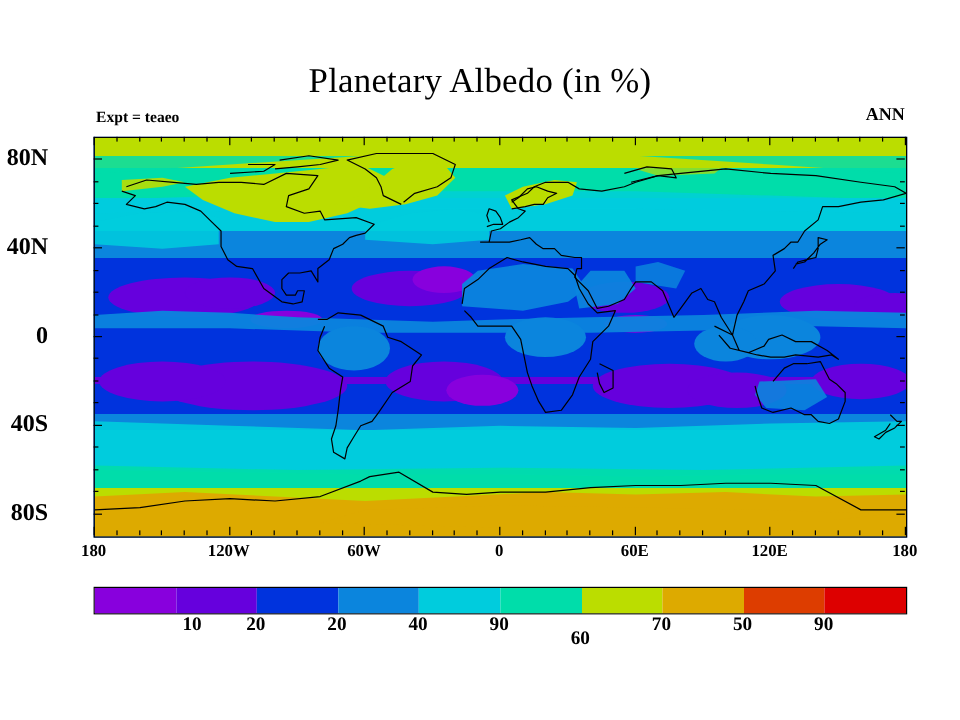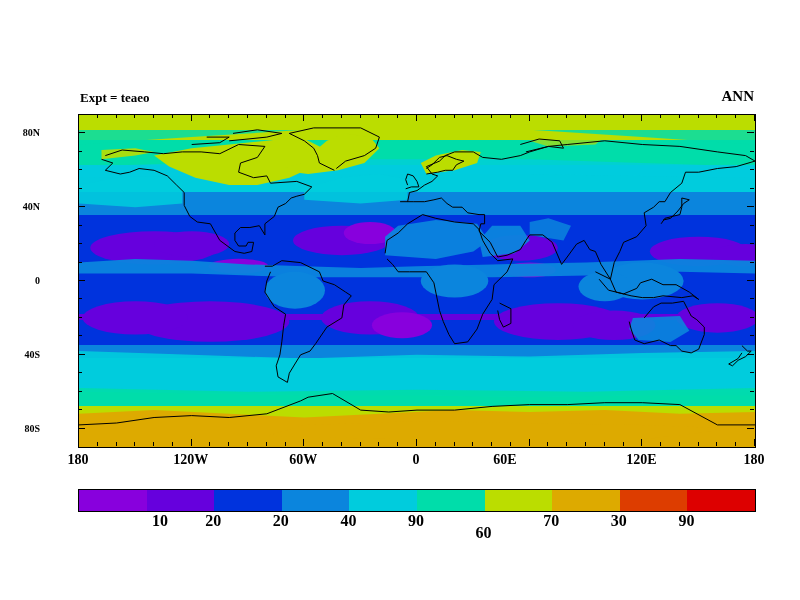--- a/index.html
+++ b/index.html
@@ -14,39 +14,40 @@
   .expt{position:absolute;left:80px;top:90px;font-size:13px;font-weight:bold;}
   .ann{position:absolute;right:46px;top:88px;font-size:15px;font-weight:bold;}
 
   
   #mapwrap{position:absolute;left:78px;top:114px;width:676px;height:332px;
            border:1px solid #000;box-sizing:content-box;background:#0b57d0;}
   #mapclip{position:absolute;inset:0;overflow:hidden;}
   #mapsvg{position:absolute;left:0;top:0;width:676px;height:332px;display:block;}
 
   
-  .ylab{position:absolute;right:760px;font-size:10px;font-weight:bold;
+  .ylab{position:absolute;right:760px;font-size:20px;font-weight:bold;
         text-align:right;white-space:nowrap;transform:translateY(-50%);}
   .xlab{position:absolute;top:452px;font-size:14px;font-weight:bold;
         transform:translateX(-50%);white-space:nowrap;}
 
   .tickN{position:absolute;background:#000;}
 
   
   #cbar{position:absolute;left:78px;top:489px;width:676px;height:21px;
         border:1px solid #000;display:flex;box-sizing:content-box;}
   #cbar div{flex:1 1 0;height:100%;}
   .cblab{position:absolute;top:512px;font-size:16px;font-weight:bold;
          transform:translateX(-50%);}
 </style>
 </head>
 <body>
 
 <div id="page">
 
+  <div class="ttl">Planetary Albedo (in %)</div>
   <div class="expt">Expt = teaeo</div>
   <div class="ann">ANN</div>
 
   <div id="mapwrap">
     <div id="mapclip">
       <svg id="mapsvg" viewBox="0 0 676 332" preserveAspectRatio="none">
           <rect x="0" y="0" width="676" height="3.3666666666666667" fill="#bbdd00" shape-rendering="crispEdges"></rect>
           <rect x="0" y="2.7666666666666666" width="676" height="3.3666666666666667" fill="#bbdd00" shape-rendering="crispEdges"></rect>
           <rect x="0" y="5.533333333333333" width="676" height="3.3666666666666667" fill="#bbdd00" shape-rendering="crispEdges"></rect>
           <rect x="0" y="8.3" width="676" height="3.3666666666666667" fill="#bbdd00" shape-rendering="crispEdges"></rect>
@@ -240,32 +241,32 @@
       <div style="background: rgb(221, 0, 0);"></div>
     </div>
 
 <div class="cblab" style="left: 160px;">10</div>
     <div class="cblab" style="left: 213.2px;">20</div>
     <div class="cblab" style="left: 280.8px;">20</div>
     <div class="cblab" style="left: 348.4px; text-align: center;">40</div>
     <div class="cblab" style="left: 416px;">90</div>
     <div class="cblab" style="left: 483.6px; margin-top: 12px;">60</div>
     <div class="cblab" style="left: 551.2px;">70</div>
-    <div class="cblab" style="left: 618.8px;">30</div>
+    <div class="cblab" style="left: 618.8px;">50</div>
     <div class="cblab" style="left: 686.4px;">90</div>
     <div class="ylab" style="top: 132.444px;">80N</div>
     <div class="ylab" style="top: 206.222px;">40N</div>
     <div class="ylab" style="top: 280px;">0</div>
     <div class="ylab" style="top: 353.778px;">40S</div>
     <div class="ylab" style="top: 427.556px;">80S</div>
     <div class="xlab" style="left: 78px;">180</div>
     <div class="xlab" style="left: 190.667px;">120W</div>
     <div class="xlab" style="left: 303.333px; text-align: right;">60W</div>
     <div class="xlab" style="left: 416px;">0</div>
-    <div class="xlab" style="left: 505px;">60E</div>
+    <div class="xlab" style="left: 529px;">60E</div>
     <div class="xlab" style="left: 641.333px;">120E</div>
     <div class="xlab" style="left: 754px;">180</div>
     <div class="tickN" style="width: 7px; height: 1px; top: 427.556px; left: 78px;"></div>
     <div class="tickN" style="width: 7px; height: 1px; top: 427.556px; left: 747px;"></div>
     <div class="tickN" style="width: 4px; height: 1px; top: 409.111px; left: 78px;"></div>
     <div class="tickN" style="width: 4px; height: 1px; top: 409.111px; left: 750px;"></div>
     <div class="tickN" style="width: 4px; height: 1px; top: 390.667px; left: 78px;"></div>
     <div class="tickN" style="width: 4px; height: 1px; top: 390.667px; left: 750px;"></div>
     <div class="tickN" style="width: 4px; height: 1px; top: 372.222px; left: 78px;"></div>
     <div class="tickN" style="width: 4px; height: 1px; top: 372.222px; left: 750px;"></div>

